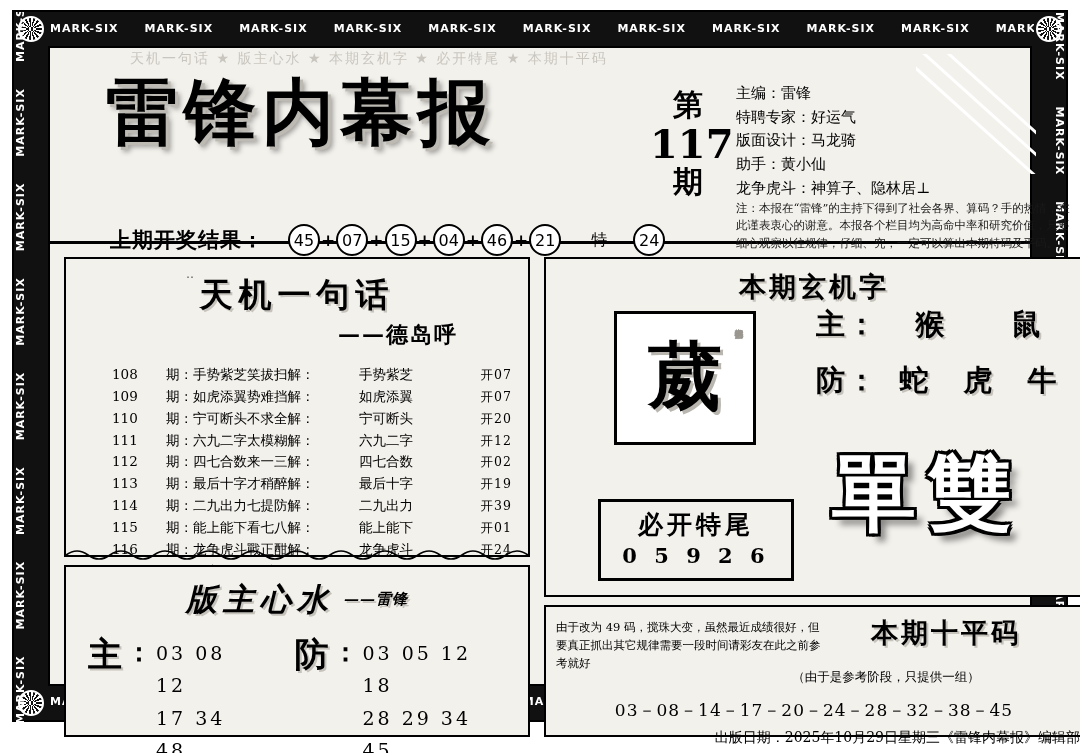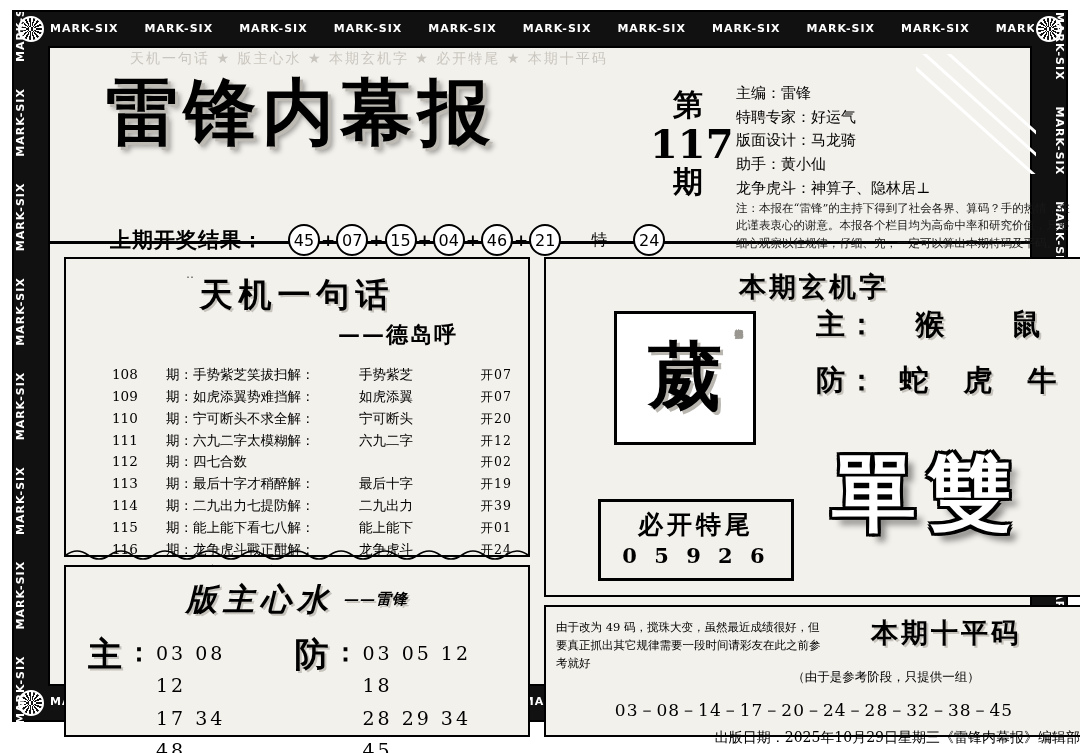--- a/index.html
+++ b/index.html
@@ -470,20 +470,21 @@
               <div class="tj-row">
                 <span class="q">111</span>
                 <span class="p">期：</span>
                 <span class="ph">六九二字太模糊解：</span>
                 <span class="ans">六九二字</span>
                 <span class="open">开12</span>
               </div>
               <div class="tj-row">
                 <span class="q">112</span>
                 <span class="p">期：</span>
+                <span class="ph">四七合数来一三解：</span>
                 <span class="ans">四七合数</span>
                 <span class="open">开02</span>
               </div>
               <div class="tj-row">
                 <span class="q">113</span>
                 <span class="p">期：</span>
                 <span class="ph">最后十字才稍醉解：</span>
                 <span class="ans">最后十字</span>
                 <span class="open">开19</span>
               </div>

